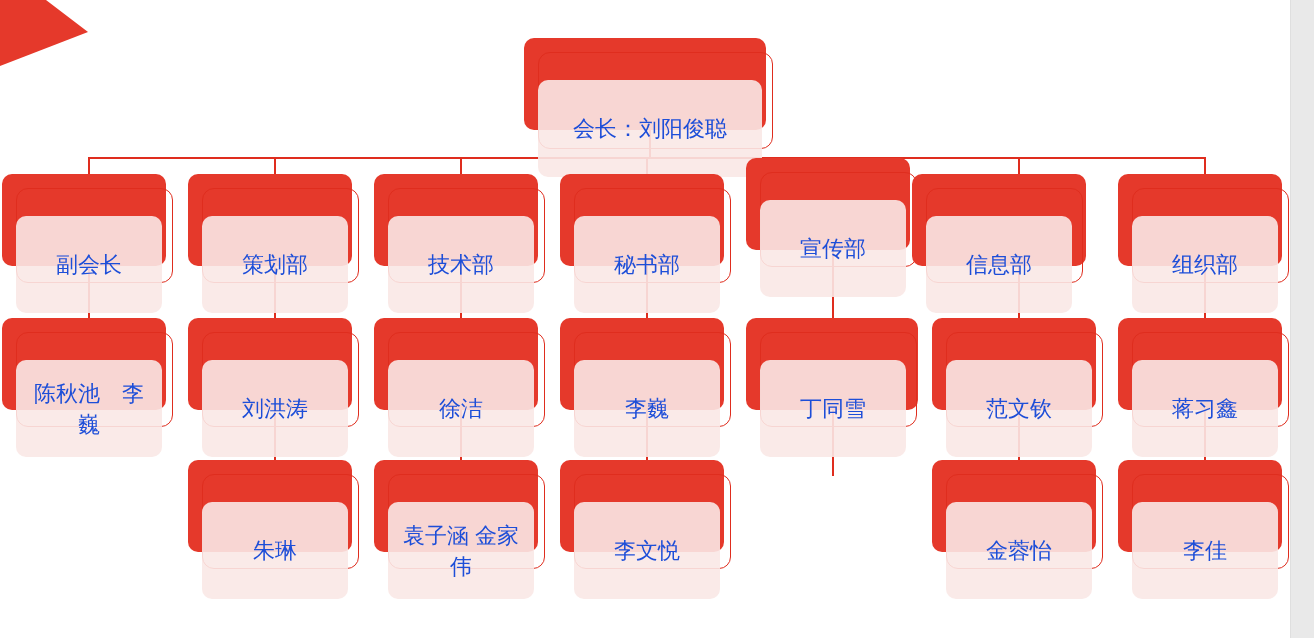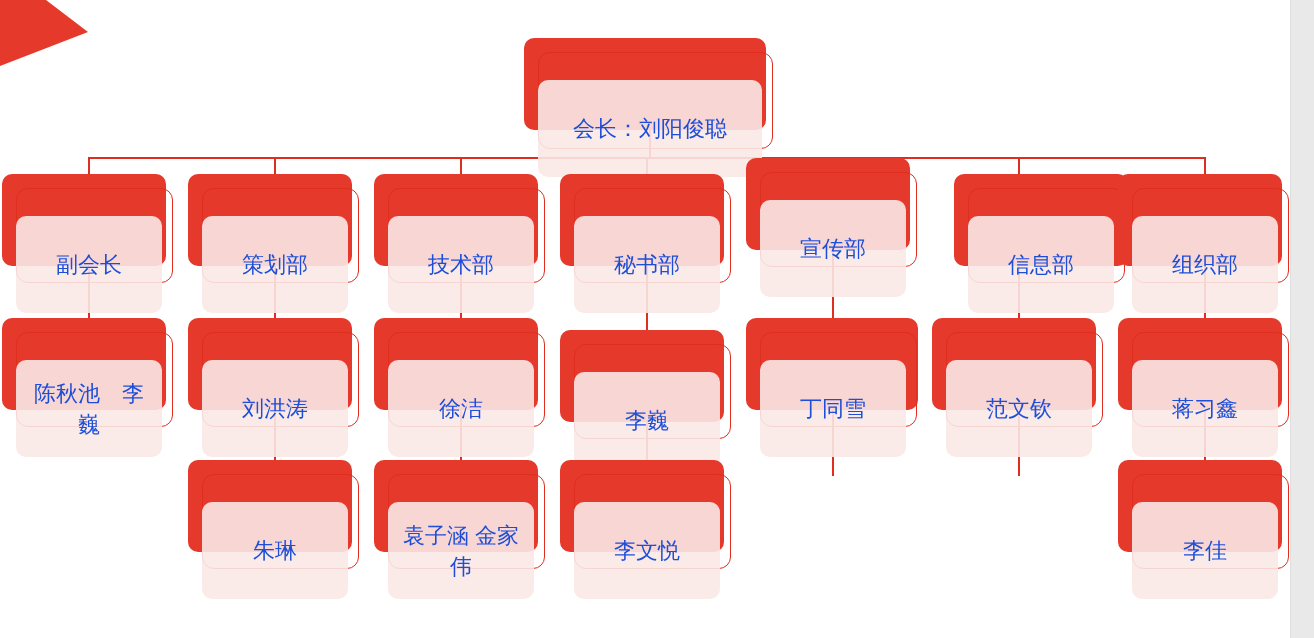--- a/index.html
+++ b/index.html
@@ -113,21 +113,21 @@
     <div class="outline"></div>
     <div class="body">袁子涵 金家
 伟</div>
   </div>
 
   <div class="node" style="left:574px;top:188px;">
     <div class="back"></div>
     <div class="outline"></div>
     <div class="body">秘书部</div>
   </div>
-  <div class="node" style="left:574px;top:344px;">
+  <div class="node" style="left:574px;top:332px;">
     <div class="back"></div>
     <div class="outline"></div>
     <div class="body">李巍</div>
   </div>
   <div class="node" style="left:574px;top:474px;">
     <div class="back"></div>
     <div class="outline"></div>
     <div class="body">李文悦</div>
   </div>
 
@@ -135,29 +135,34 @@
     <div class="back"></div>
     <div class="outline"></div>
     <div class="body">宣传部</div>
   </div>
   <div class="node" style="left:760px;top:332px;padding-left:8px;">
     <div class="back"></div>
     <div class="outline"></div>
     <div class="body">丁同雪</div>
   </div>
 
-  <div class="node" style="left:968px;top:188px;padding-left:10px;">
+  <div class="node" style="left:926px;top:188px;padding-left:10px;">
     <div class="back"></div>
     <div class="outline"></div>
     <div class="body">信息部</div>
   </div>
   <div class="node" style="left:946px;top:332px;">
     <div class="back"></div>
     <div class="outline"></div>
     <div class="body">范文钦</div>
+  </div>
+  <div class="node" style="left:946px;top:474px;">
+    <div class="back"></div>
+    <div class="outline"></div>
+    <div class="body">金蓉怡</div>
   </div>
 
   <div class="node" style="left:1132px;top:188px;border-radius:15px;">
     <div class="back"></div>
     <div class="outline"></div>
     <div class="body">组织部</div>
   </div>
   <div class="node" style="left:1132px;top:332px;">
     <div class="back"></div>
     <div class="outline"></div>

